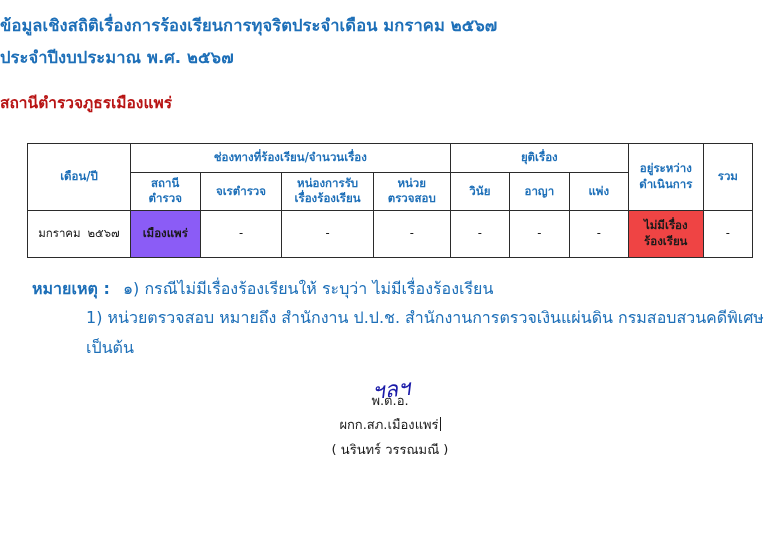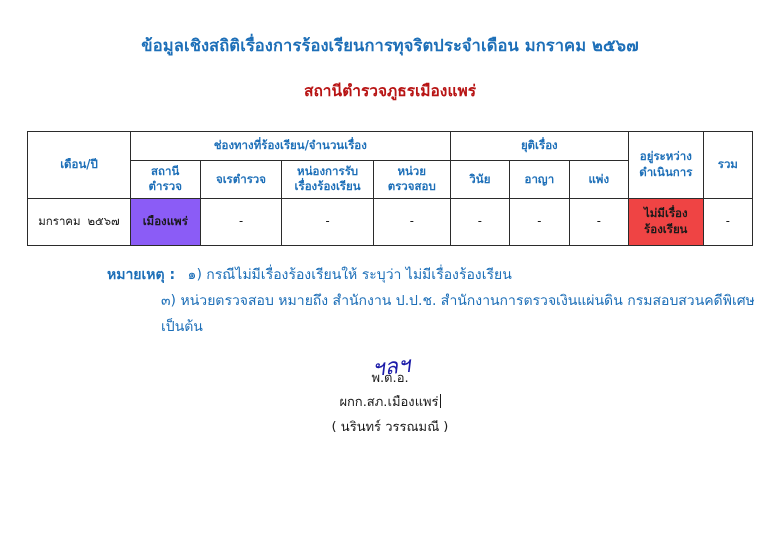--- a/index.html
+++ b/index.html
@@ -16,22 +16,22 @@
   }
   .page {
     position: relative;
     width: 780px;
     height: 536px;
     box-sizing: border-box;
   }
 
   
   .title-block {
-    text-align: center;
-    padding-top: 34px;
+    text-align: left;
+    padding-top: 14px;
   }
   .title-line {
     color: #1d6fb8;
     font-size: 16.5px;
     font-weight: bold;
     line-height: 1.45;
     letter-spacing: 0.1px;
   }
   .title-line.second {
     margin-top: 8px;
@@ -87,23 +87,23 @@
     background: #ef4444;
     color: #ffffff;
     font-weight: bold;
     font-size: 11px;
     line-height: 1.3;
   }
 
   
   .notes {
     margin-top: 16px;
-    padding-left: 107px;
+    padding-left: 32px;
     color: #1d6fb8;
-    font-size: 14px;
+    font-size: 16px;
     line-height: 1.85;
   }
   .notes .note-label {
     font-weight: bold;
   }
   .note-row {
     display: block;
     padding-left: 54px;
   }
   .note-head {
@@ -147,20 +147,21 @@
     margin-left: 1px;
   }
 </style>
 </head>
 <body>
 
 <div class="page">
 
   <div class="title-block">
     <div class="title-line">ข้อมูลเชิงสถิติเรื่องการร้องเรียนการทุจริตประจำเดือน มกราคม ๒๕๖๗</div>
+    <div class="title-line second">ประจำปีงบประมาณ พ.ศ. ๒๕๖๗</div>
     <div class="subtitle-line">สถานีตำรวจภูธรเมืองแพร่</div>
   </div>
 
   <div class="table-wrap">
     <table class="stat">
       <colgroup>
         <col style="width:14.2%">
         <col style="width:9.6%">
         <col style="width:11.3%">
         <col style="width:12.6%">
@@ -219,21 +220,21 @@
         </tr>
       </tbody>
     </table>
   </div>
 
   <div class="notes">
     <span class="note-head">
       <span class="note-label">หมายเหตุ :</span>
       <span style="margin-left:8px;">๑) กรณีไม่มีเรื่องร้องเรียนให้ ระบุว่า ไม่มีเรื่องร้องเรียน</span>
     </span>
-    <span class="note-row">๓) หน่วยตรวจสอบ หมายถึง สำนักงาน ป.ป.ช. สำนักงานการตรวจเงินแผ่นดิน กรมสอบสวนคดีพิเศษ เป็นต้น</span>
+    <span class="note-row">1) หน่วยตรวจสอบ หมายถึง สำนักงาน ป.ป.ช. สำนักงานการตรวจเงินแผ่นดิน กรมสอบสวนคดีพิเศษ เป็นต้น</span>
   </div>
 
   <div class="sign-block">
     <span class="sign-line sign-rank">
       <span class="signature-mark">ฯลฯ</span>
       <span>พ.ต.อ.</span>
     </span>
     <span class="sign-line">
       <span>ผกก.สภ.เมืองแพร่</span><span class="caret"></span>
     </span>

